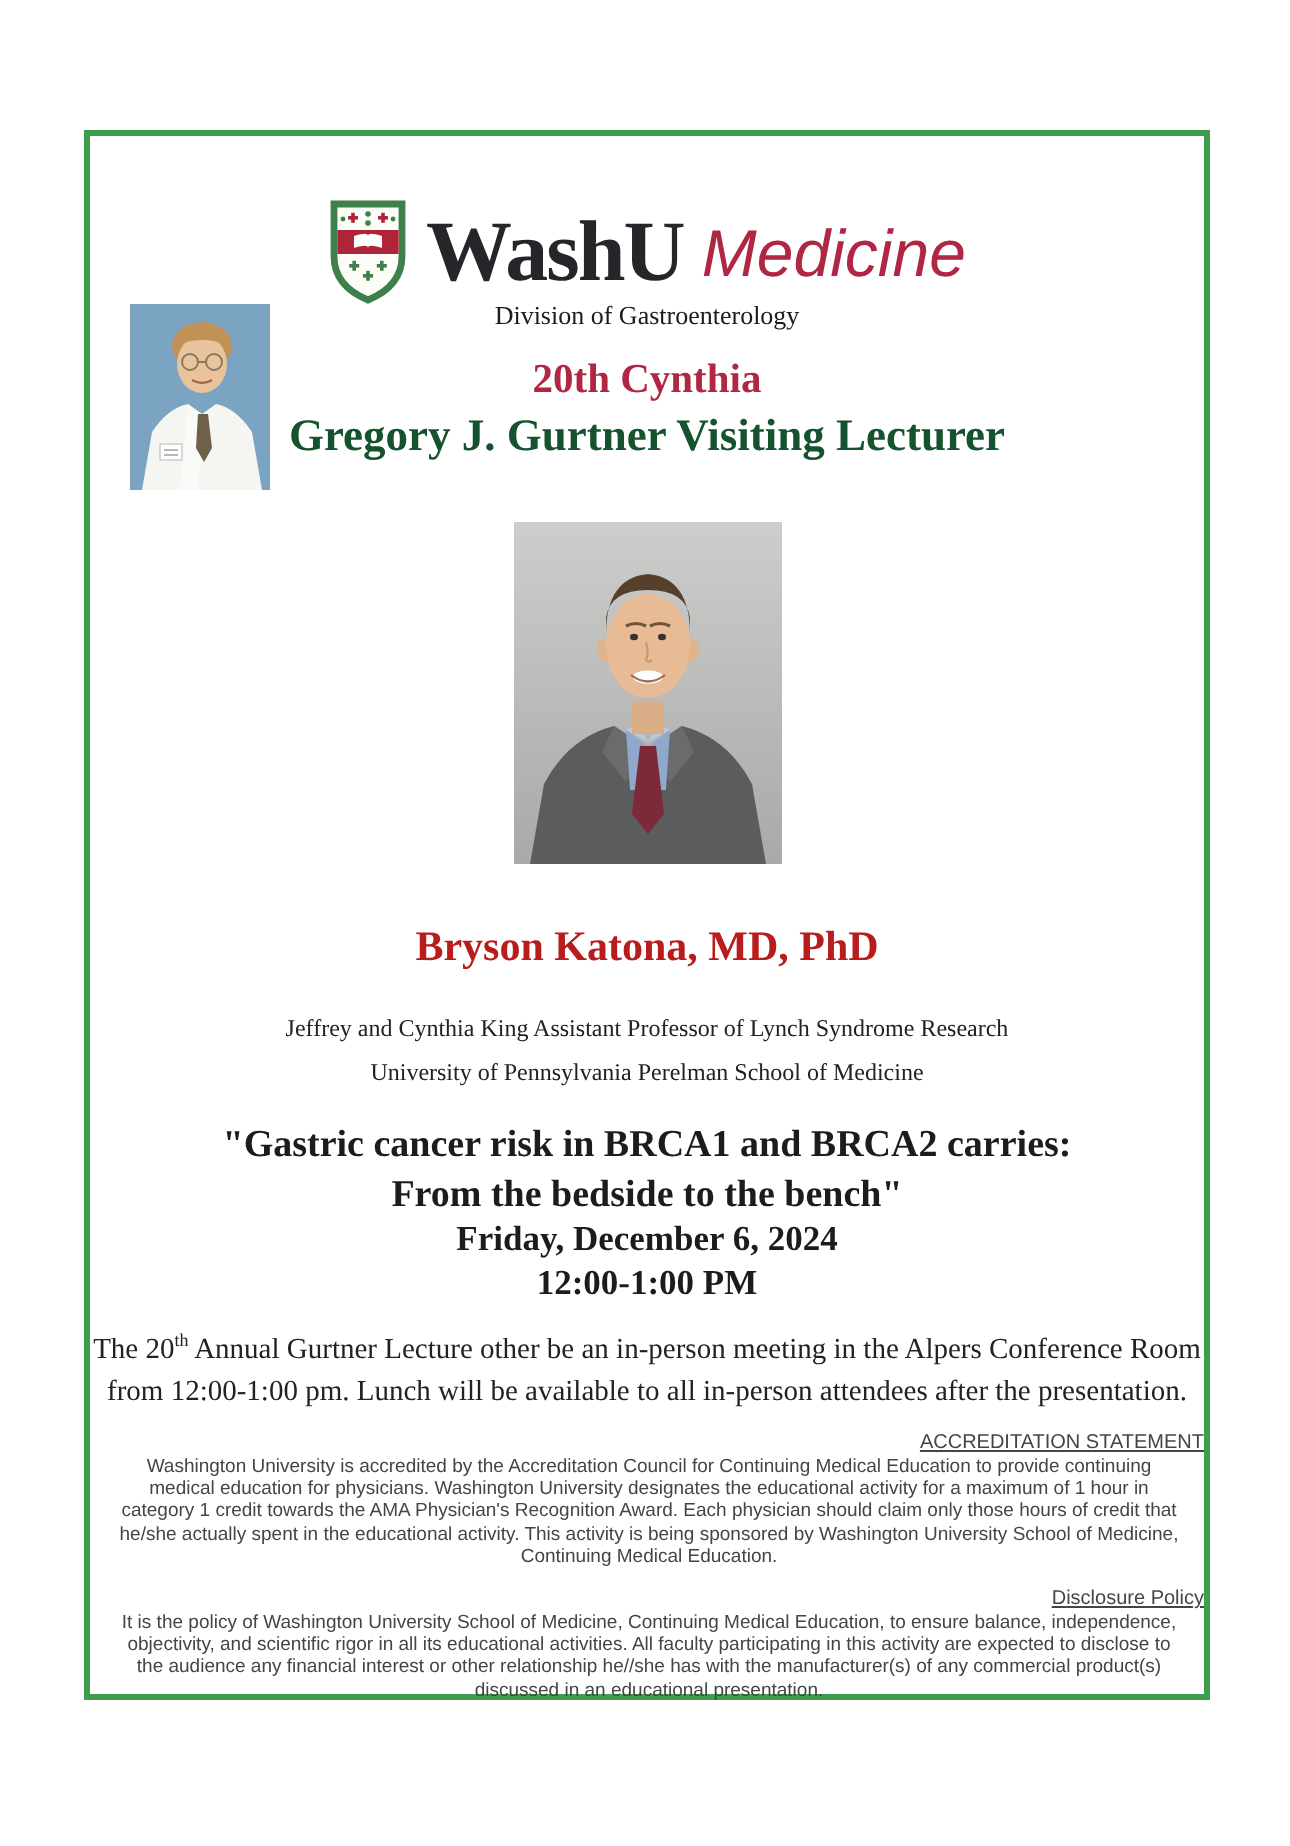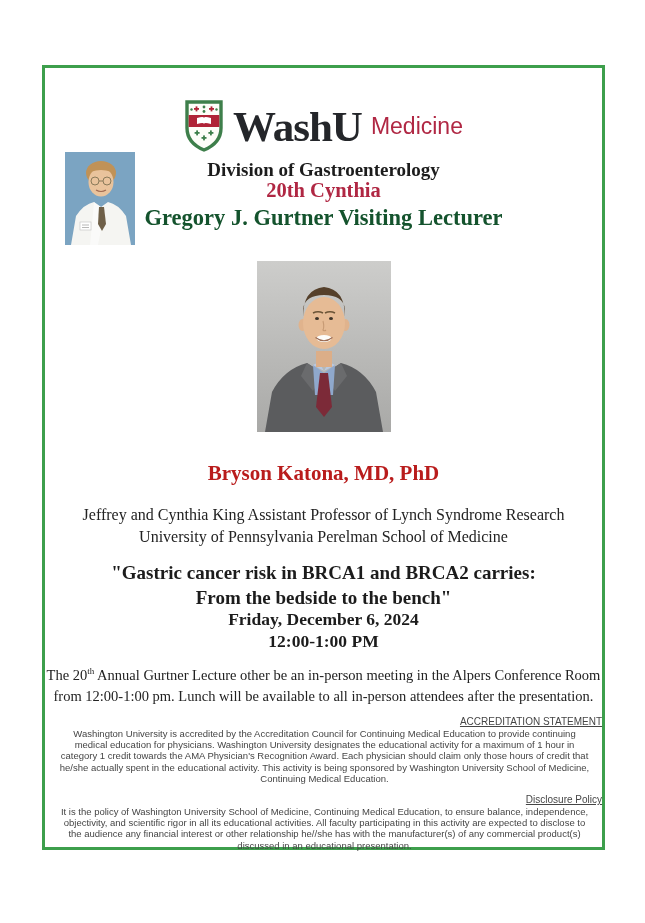--- a/index.html
+++ b/index.html
@@ -7,31 +7,31 @@
        font-family:"Liberation Serif",serif;color:#1c1c1c;}
   .doc-frame{position:absolute;left:42px;top:65px;width:563px;height:785px;
              border:3px solid #3d9f4c;box-sizing:border-box;background:#ffffff;}
   .abs{position:absolute;left:0;right:0;}
   .center{text-align:center;}
 
   
   .logo-row{top:30px;height:56px;display:flex;align-items:center;justify-content:center;gap:9px;}
   .logo-washu{font-family:"Liberation Serif",serif;font-weight:bold;font-size:43px;
               color:#24262a;letter-spacing:-1px;line-height:1;}
-  .logo-medicine{font-family:"Liberation Sans",sans-serif;font-size:23px;color:#b02743;
-                 font-weight:500;line-height:1;}
+  .logo-medicine{font-family:"Liberation Sans",sans-serif;font-size:33px;color:#b02743;
+                 font-weight:500;line-height:1;font-style:italic;}
   .gurtner-photo{position:absolute;left:20px;top:84px;width:70px;height:93px;display:block;}
-  .division{top:92px;font-size:19px;font-weight:bold;line-height:20px;}
+  .division{top:80px;font-size:13px;font-weight:normal;line-height:20px;}
   .annual{top:110px;font-size:20.5px;font-weight:bold;color:#b02743;line-height:25px;}
   .lecture-name{top:136px;font-size:22.5px;font-weight:bold;color:#14532d;line-height:27px;}
 
   
   .speaker-photo{position:absolute;left:212px;top:193px;width:134px;height:171px;display:block;}
   .speaker-name{top:392px;font-size:21px;font-weight:bold;color:#b91c1c;line-height:26px;}
-  .speaker-title{top:436px;font-size:16px;line-height:21.5px;color:#222;}
+  .speaker-title{top:436px;font-size:12px;line-height:21.5px;color:#222;}
 
   
   .talk-title{top:492px;font-size:19px;font-weight:bold;line-height:25px;}
   .talk-when{top:541px;font-size:17.5px;font-weight:bold;line-height:21.5px;}
 
   
   .details{top:597px;font-size:14.5px;line-height:20.5px;color:#222;}
   .details sup{font-size:9px;vertical-align:super;line-height:0;}
 
   

